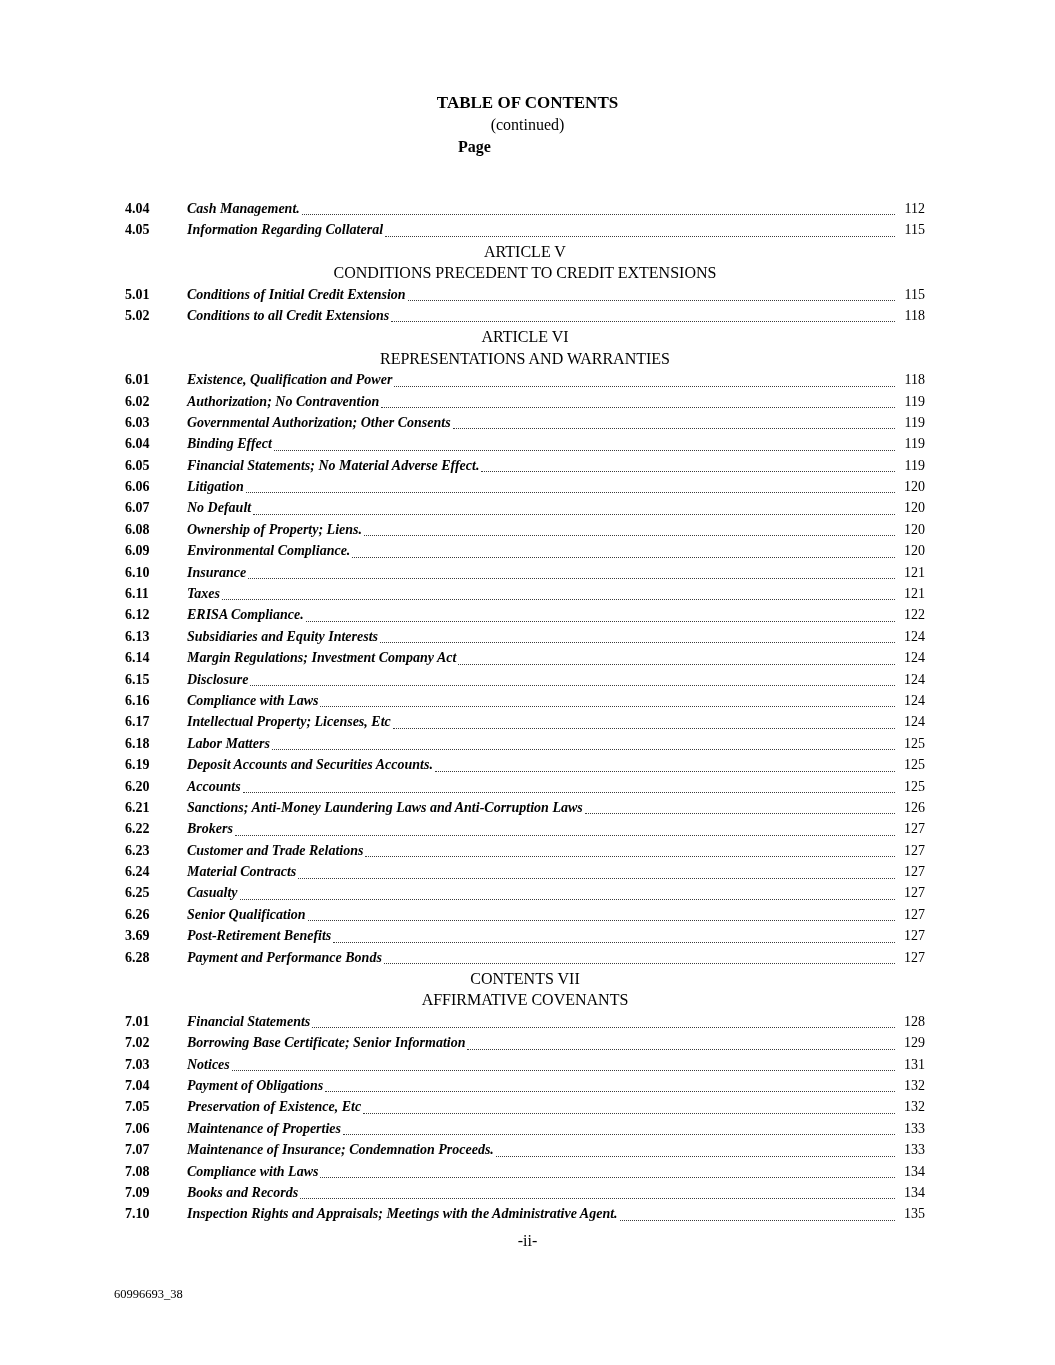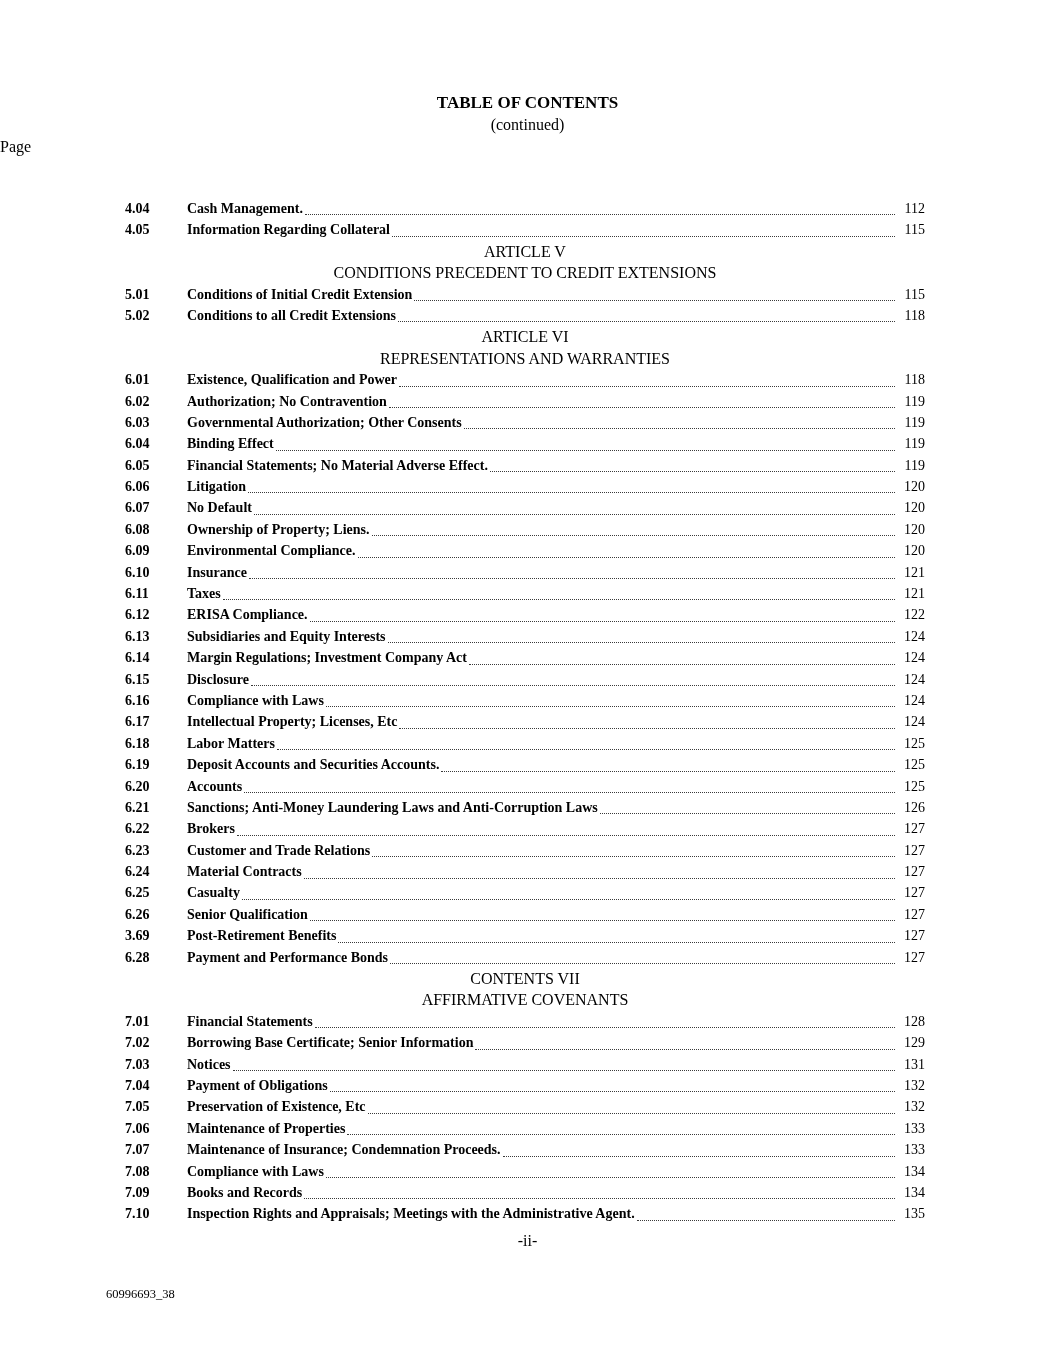--- a/index.html
+++ b/index.html
@@ -10,22 +10,22 @@
     font-family: "Liberation Serif", serif;
     position: relative;
     overflow: hidden;
   }
   .page { position: absolute; inset: 0; }
 
   .doc-header { padding-top: 92px; text-align: center; }
   .doc-title { font-weight: bold; font-size: 17px; line-height: 22px; }
   .doc-subtitle { font-size: 16px; line-height: 22px; }
   .page-col-label {
-    font-weight: normal; font-size: 16px; line-height: 22px;
-    text-align: left; padding-right: 106px;
+    font-weight: bold; font-size: 16px; line-height: 22px;
+    text-align: center; padding-right: 106px;
   }
 
   .toc {
     margin-top: 40px;
     padding-left: 125px;
     padding-right: 130px;
   }
   .row {
     display: flex;
     align-items: flex-end;
@@ -36,20 +36,21 @@
     flex: 0 0 62px;
     font-weight: bold;
     line-height: 21.4px;
     white-space: nowrap;
   }
   .row .title {
     flex: 0 0 auto;
     font-weight: bold;
     line-height: 21.4px;
     white-space: nowrap;
+    font-style: italic;
   }
   .row .leader {
     flex: 1 1 auto;
     min-width: 8px;
     border-bottom: 1.5px dotted #3a3a3a;
     margin: 0 2px 4px 2px;
     height: 1px;
   }
   .row .pg {
     flex: 0 0 auto;
@@ -67,21 +68,21 @@
   }
 
   .footer-page {
     margin-top: 5px;
     text-align: center;
     font-size: 16px;
     line-height: 22px;
   }
   .doc-id {
     position: absolute;
-    left: 106px;
+    left: 114px;
     top: 1287px;
     font-size: 12.5px;
   }
 </style>
 </head>
 <body>
 
 <div class="page">
 
   <div class="doc-header">

